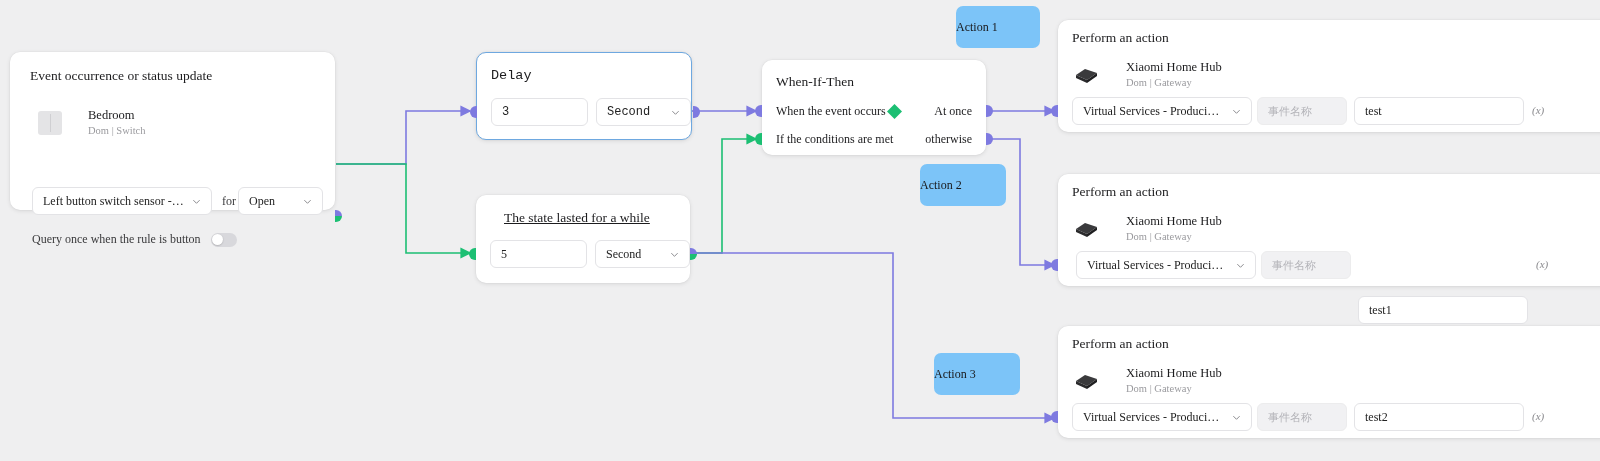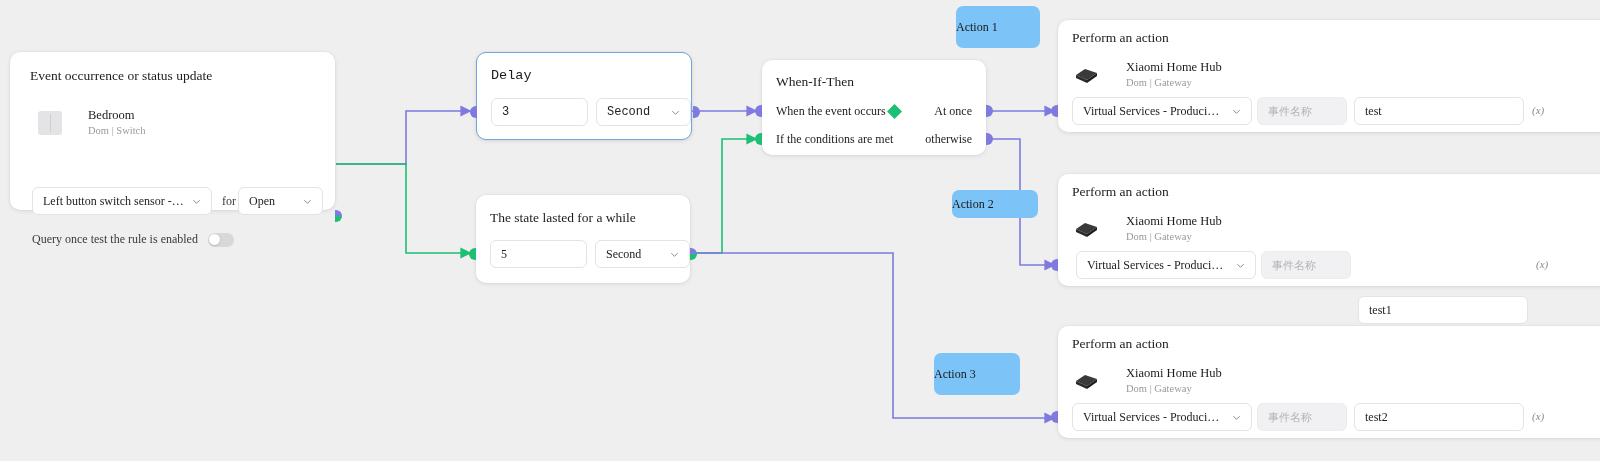--- a/index.html
+++ b/index.html
@@ -124,21 +124,21 @@
     <div class="field sel" style="position:absolute; left:228px; top:135px; width:85px;">
       <span class="val">Open</span>
       <span class="chev">
         <svg viewBox="0 0 10 10">
             <path d="M1.5,3.5 L5,7 L8.5,3.5" fill="none" stroke="#8a8a8e" stroke-width="1.1"></path>
           </svg>
       </span>
     </div>
 
     <div class="query-row" style="position:absolute; left:22px; top:180px;">
-      <span class="query-text">Query once test the rule is enabled</span>
+      <span class="query-text">Query once when the rule is button</span>
       <span class="toggle"></span>
     </div>
 
     <span class="port split-v half-l" style="left:325px; top:158px; height:12px;"></span>
   </div>
 
   <div class="node selected" style="left:476px; top:52px; width:216px; height:88px;">
     <div class="node-title" style="position:absolute; left:14px; top:15px;">Delay</div>
     <div class="field" style="position:absolute; left:14px; top:45px; width:97px;">
       <span>3</span>
@@ -149,21 +149,21 @@
         <svg viewBox="0 0 10 10">
             <path d="M1.5,3.5 L5,7 L8.5,3.5" fill="none" stroke="#8a8a8e" stroke-width="1.1"></path>
           </svg>
       </span>
     </div>
     <span class="port purple half-r" style="left:-7px; top:53px; height:12px;"></span>
     <span class="port purple half-l" style="left:216px; top:53px; height:12px;"></span>
   </div>
 
   <div class="node" style="left:476px; top:195px; width:214px; height:88px;">
-    <div class="node-title" style="position:absolute; left:14px; top:15px;">The state lasted for a while</div>
+    <div class="node-title" style="position:absolute; left:28px; top:15px;text-decoration:underline;">The state lasted for a while</div>
     <div class="field" style="position:absolute; left:14px; top:45px; width:97px;">
       <span>5</span>
     </div>
     <div class="field sel" style="position:absolute; left:119px; top:45px; width:95px;">
       <span class="val">Second</span>
       <span class="chev">
         <svg viewBox="0 0 10 10">
             <path d="M1.5,3.5 L5,7 L8.5,3.5" fill="none" stroke="#8a8a8e" stroke-width="1.1"></path>
           </svg>
       </span>
@@ -191,21 +191,21 @@
 
     <span class="port purple half-r" style="left:-7px; top:45px; height:12px;"></span>
     <span class="port green half-r" style="left:-7px; top:73px; height:12px;"></span>
     <span class="port purple half-l" style="left:224px; top:45px; height:12px;"></span>
     <span class="port purple half-l" style="left:224px; top:73px; height:12px;"></span>
   </div>
 
   <div class="badge" style="left:956px; top:6px; width:84px; height:42px;">
     <span>Action 1</span>
   </div>
-  <div class="badge" style="left:920px; top:190px; width:86px; height:28px;margin-left:32px;">
+  <div class="badge" style="left:920px; top:164px; width:86px; height:42px;">
     <span>Action 2</span>
   </div>
   <div class="badge" style="left:934px; top:353px; width:86px; height:42px;">
     <span>Action 3</span>
   </div>
 
   <div class="node" style="left:1058px; top:20px; width:560px; height:112px;">
     <div class="node-title" style="position:absolute; left:14px; top:10px;">Perform an action</div>
 
     <div class="device-row" style="position:absolute; left:14px; top:40px;">

